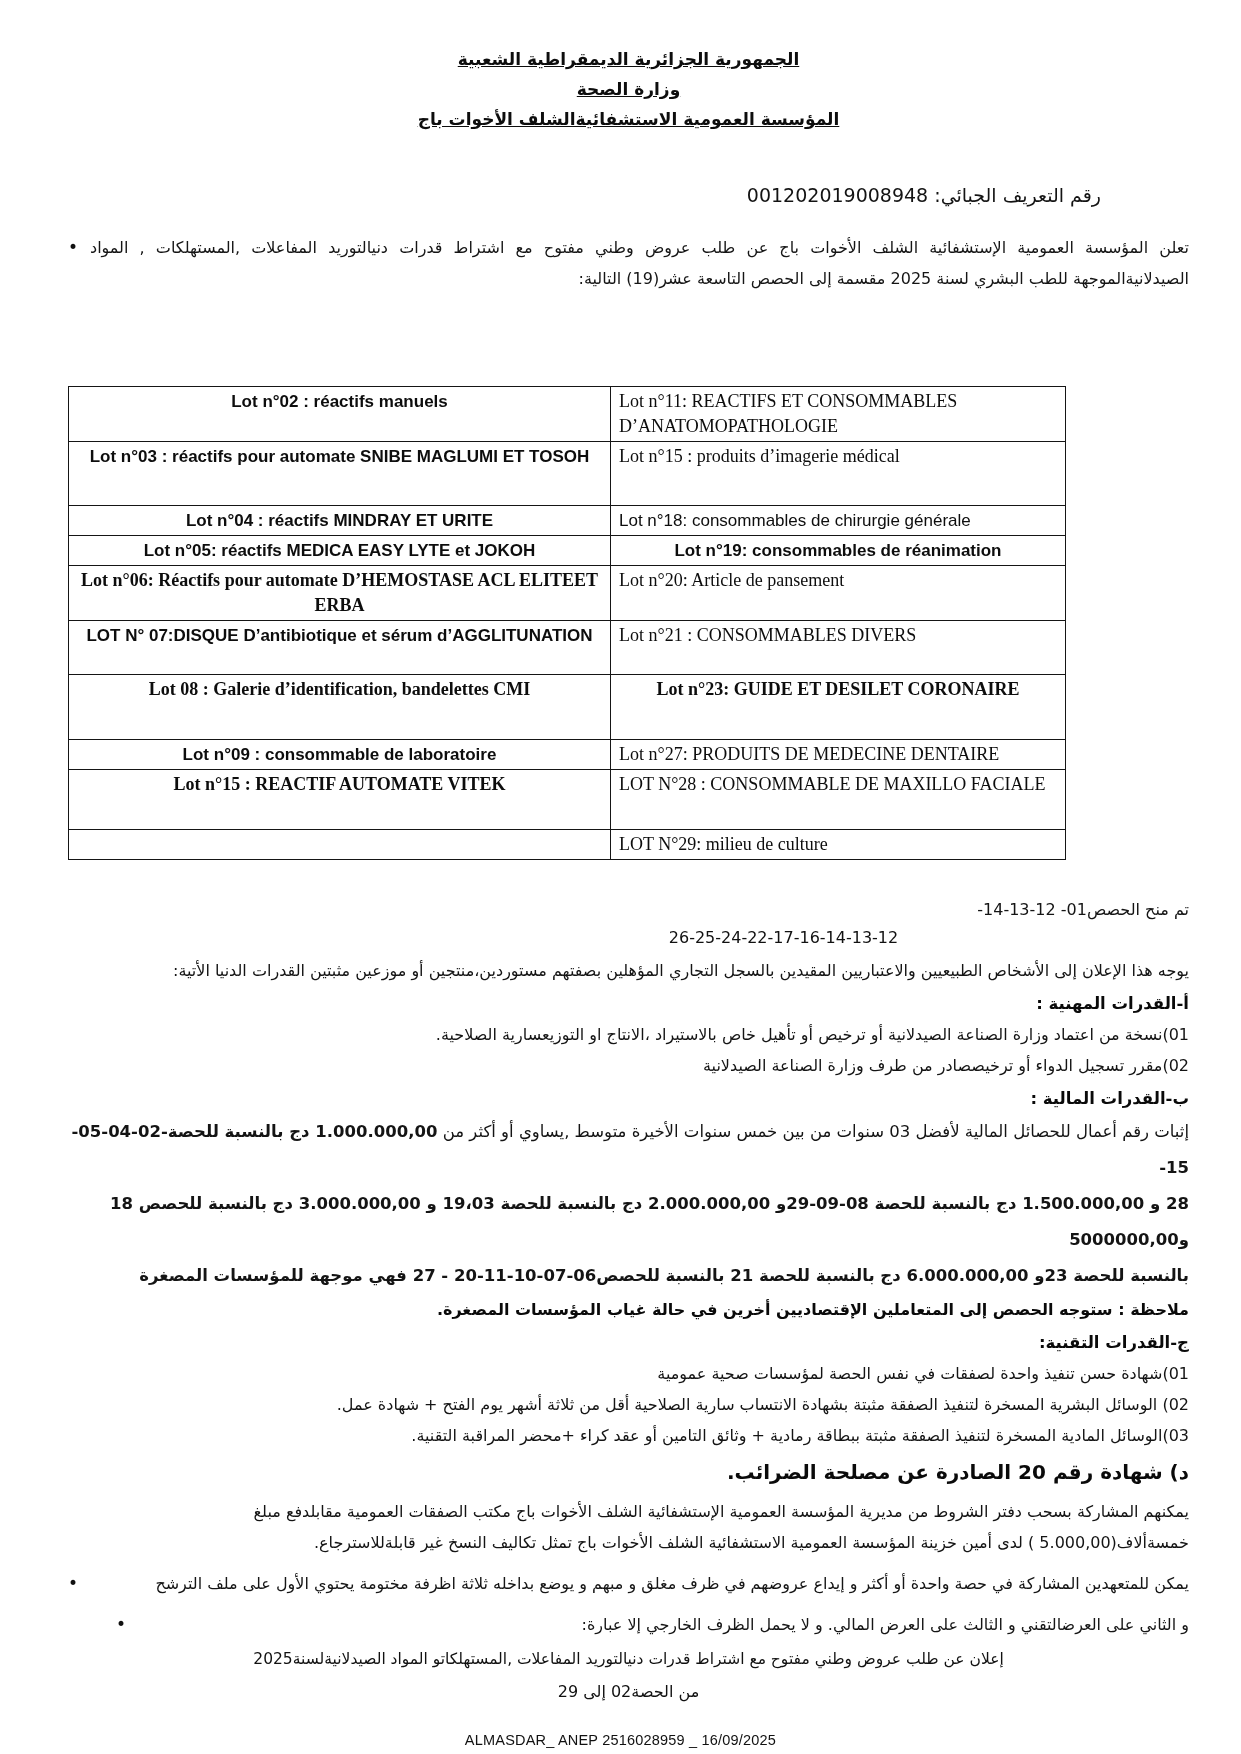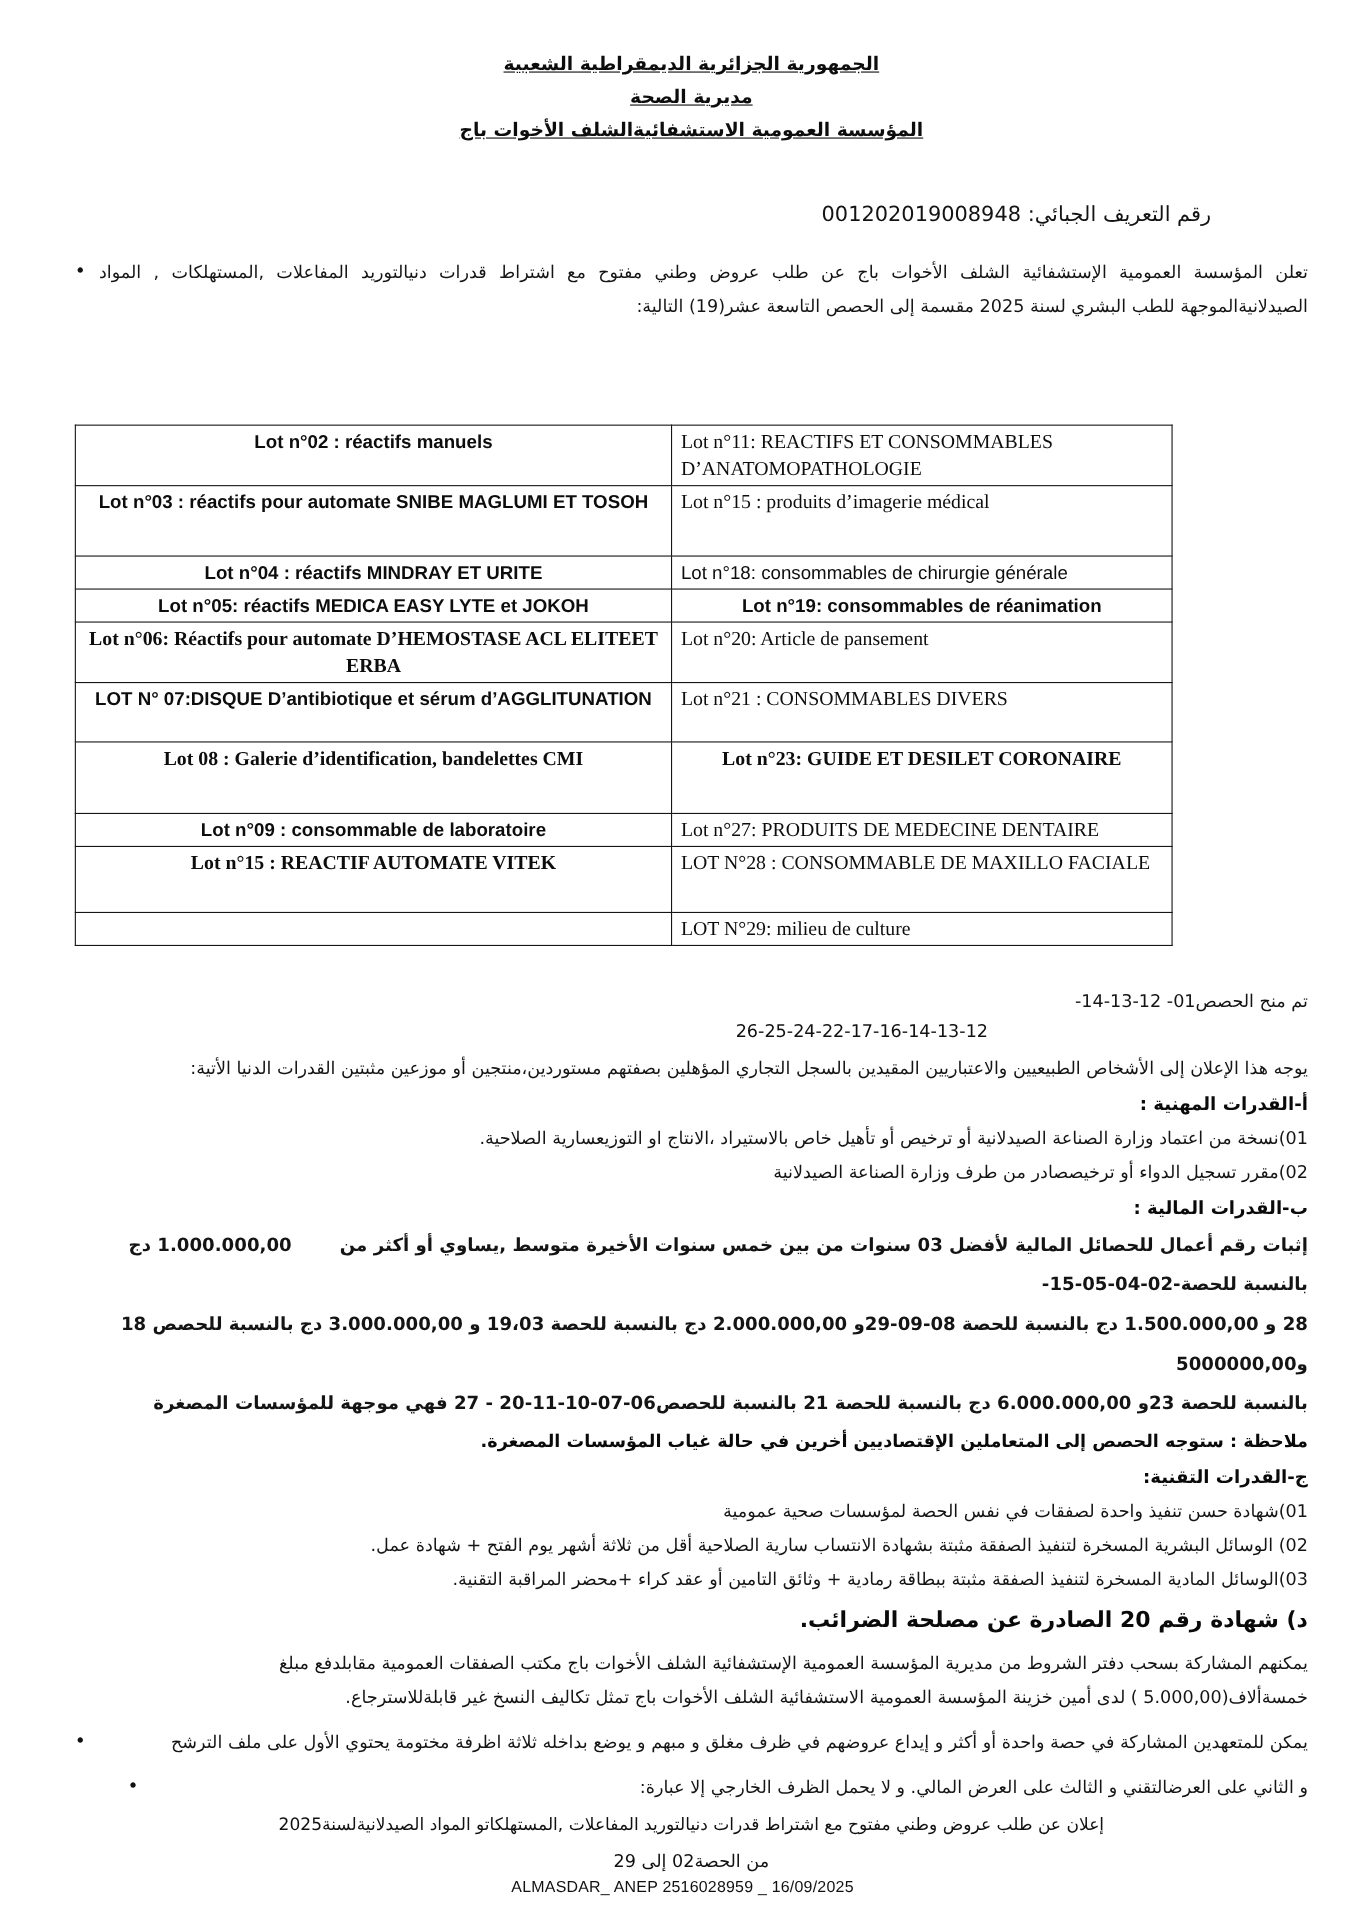--- a/index.html
+++ b/index.html
@@ -61,42 +61,42 @@
   .f-serif { font-family:"Liberation Serif", serif;      font-size:18px; line-height:25px; }
   .al-c { text-align:center;font-weight:bold; }
   .al-l { text-align:left; }
   
   .ar { direction:rtl; text-align:right; font-size:16px; line-height:31px; color:#141414; }
   .ar.b { font-weight:bold; color:#0a0a0a; }
   .awarded-1 { margin-top:34px; }
   .awarded-2 { direction:rtl; text-align:center; padding-left:310px; font-size:16px; line-height:26px; }
   .sect { font-weight:bold; font-size:16.5px; }
   .fin  { font-weight:bold; font-size:16.5px; line-height:36px; }
-  .fin .reg { font-weight:bold;margin-left:38px; }
+  .fin .reg { font-weight:normal; }
   .d-line { font-size:20px; margin-top:6px; }
   .closing { direction:rtl; text-align:center; font-size:15.5px; line-height:30px; }
   .closing-lot { direction:rtl; text-align:center; font-size:16px; margin-top:8px; }
   
   .doc-footer {
-    position:absolute; left:0; right:0; bottom:30px;
+    position:absolute; left:0; right:0; bottom:6px;
     text-align:center;
     font-family:"Liberation Sans", sans-serif;
     font-size:14.5px; color:#111; letter-spacing:0.2px;
   }
   .mt2{margin-top:2px}.mt4{margin-top:4px}.mt8{margin-top:8px}
 </style>
 </head>
 <body>
 
 <div class="page">
   <div class="content">
 
     <div class="doc-header">
       <div class="hline">الجمهورية الجزائرية الديمقراطية الشعبية</div>
-      <div class="hline">مديرية الصحة</div>
+      <div class="hline">وزارة الصحة</div>
       <div class="hline">المؤسسة العمومية الاستشفائيةالشلف الأخوات باج</div>
     </div>
 
     <div class="tax-line">رقم التعريف الجبائي: 001202019008948</div>
 
 
     <div class="bullet-row">
       <span class="bullet">•</span>
       <div class="btxt">تعلن المؤسسة العمومية الإستشفائية  الشلف الأخوات باج عن طلب عروض وطني مفتوح مع اشتراط قدرات دنيالتوريد المفاعلات ,المستهلكات , المواد الصيدلانيةالموجهة للطب البشري لسنة 2025 مقسمة إلى الحصص التاسعة عشر(19) التالية:</div>
     </div>

